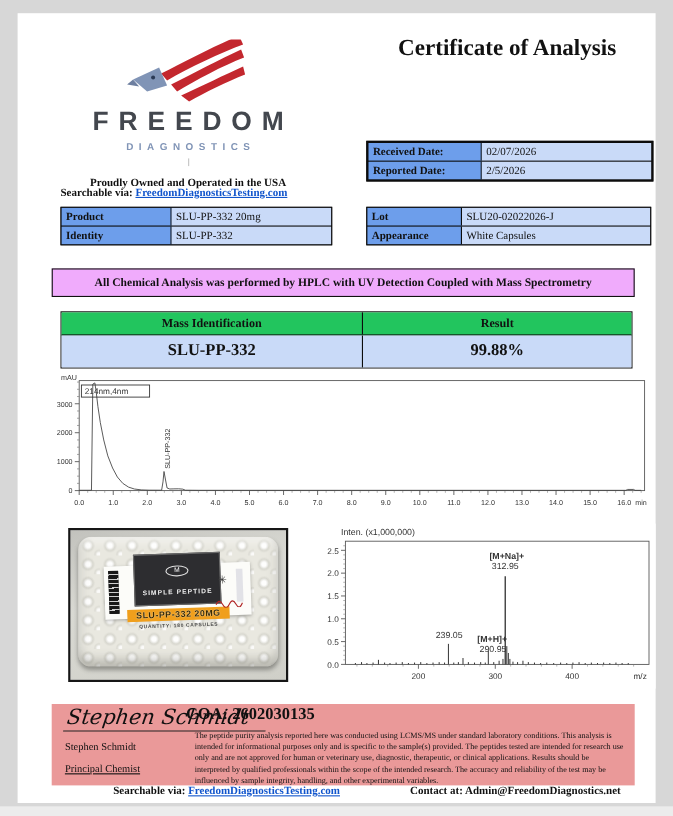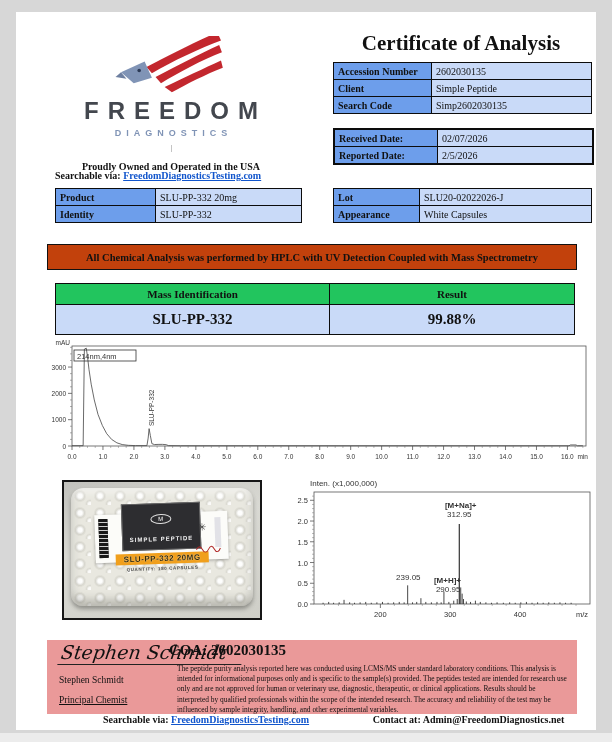--- a/index.html
+++ b/index.html
@@ -43,21 +43,21 @@
   #info-table .kv-key{width:98px;}
   #dates-table{left:317px;top:116px;width:257px;border-width:2px;}
   #dates-table .kv-key{width:103px;}
   #product-table{left:39px;top:176px;width:245px;}
   #product-table .kv-key{width:100px;}
   #lot-table{left:317px;top:176px;width:257px;}
   #lot-table .kv-key{width:86px;}
 
   .banner{
     position:absolute;left:31px;top:232px;width:528px;height:24px;
-    background:#c2410c;border:1px solid #111;display:flex;align-items:center;justify-content:center;
+    background:#f0abfc;border:1px solid #111;display:flex;align-items:center;justify-content:center;
     font-size:10.5px;font-weight:700;text-align:center;
   }
 
   .res-table{position:absolute;left:39px;top:271px;width:518px;border:1.5px solid #0c0c0c;}
   .res-head{display:flex;border-bottom:1px solid #0c0c0c;background:#22c55e;}
   .res-head div{padding:4px 2px;text-align:center;font-size:11px;font-weight:700;box-sizing:border-box;}
   .res-row{display:flex;background:#c9daf8;}
   .res-row div{padding:6px 2px;text-align:center;font-size:15px;font-weight:700;box-sizing:border-box;}
   .res-c1{width:274px;border-right:1px solid #0c0c0c;}
   .res-c2{flex:1;}
@@ -146,34 +146,20 @@
     <div><span class="logo-tick"></span></div>
     <div class="tagline">Proudly Owned and Operated in the USA</div>
   </div>
   <div class="search-line">
     <span>Searchable via:</span>
     <span class="doc-link">FreedomDiagnosticsTesting.com</span>
   </div>
 
   <div class="doc-title">Certificate of Analysis</div>
 
-  <div class="kv-table" id="info-table">
-    <div class="kv-row">
-      <div class="kv-key">Accession Number</div>
-      <div class="kv-val">2602030135</div>
-    </div>
-    <div class="kv-row">
-      <div class="kv-key">Client</div>
-      <div class="kv-val">Simple Peptide</div>
-    </div>
-    <div class="kv-row">
-      <div class="kv-key">Search Code</div>
-      <div class="kv-val">Simp2602030135</div>
-    </div>
-  </div>
 
   <div class="kv-table" id="dates-table">
     <div class="kv-row">
       <div class="kv-key">Received Date:</div>
       <div class="kv-val">02/07/2026</div>
     </div>
     <div class="kv-row">
       <div class="kv-key">Reported Date:</div>
       <div class="kv-val">2/5/2026</div>
     </div>

